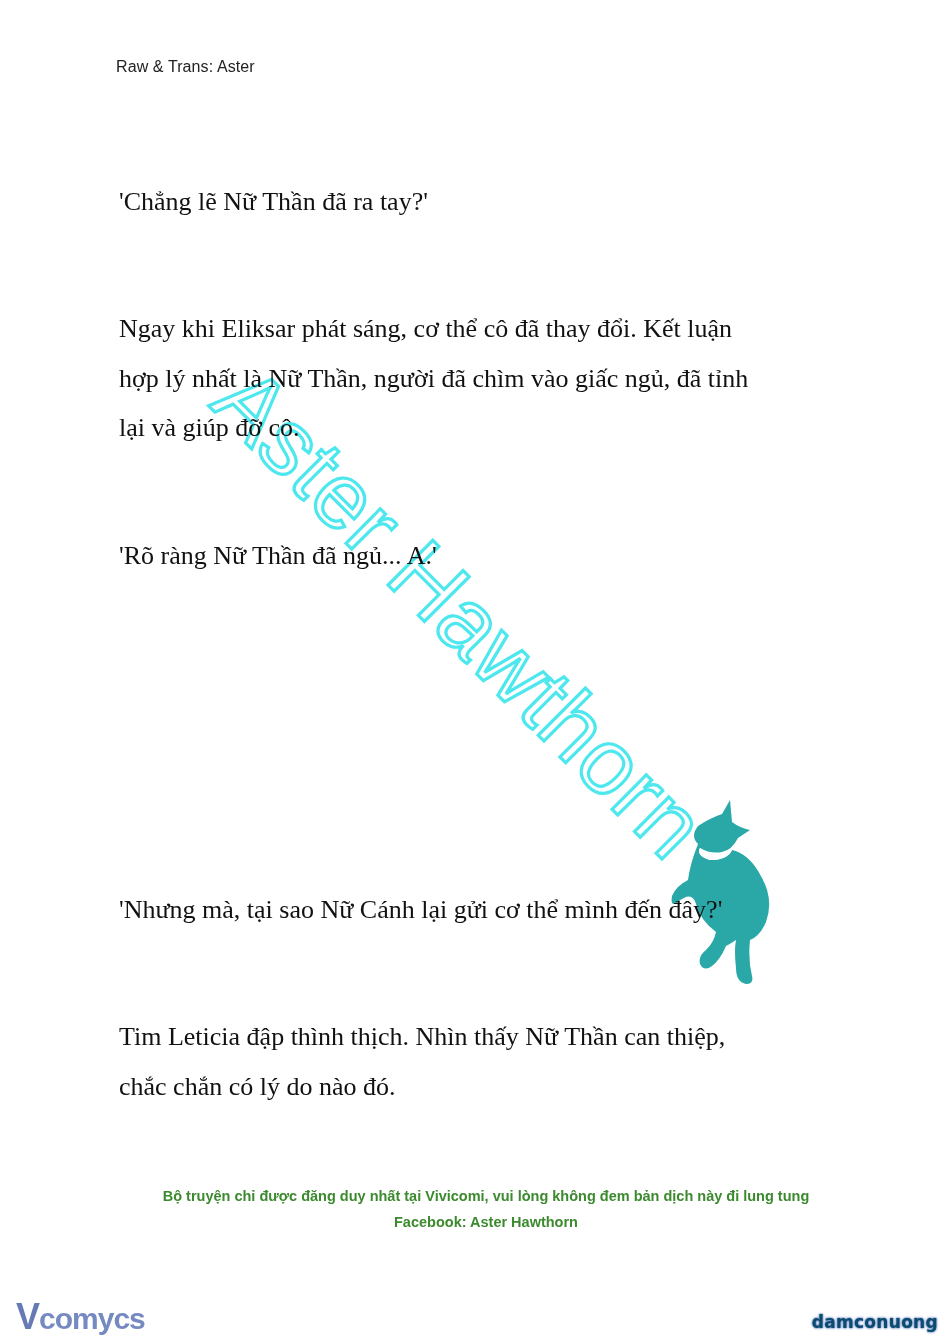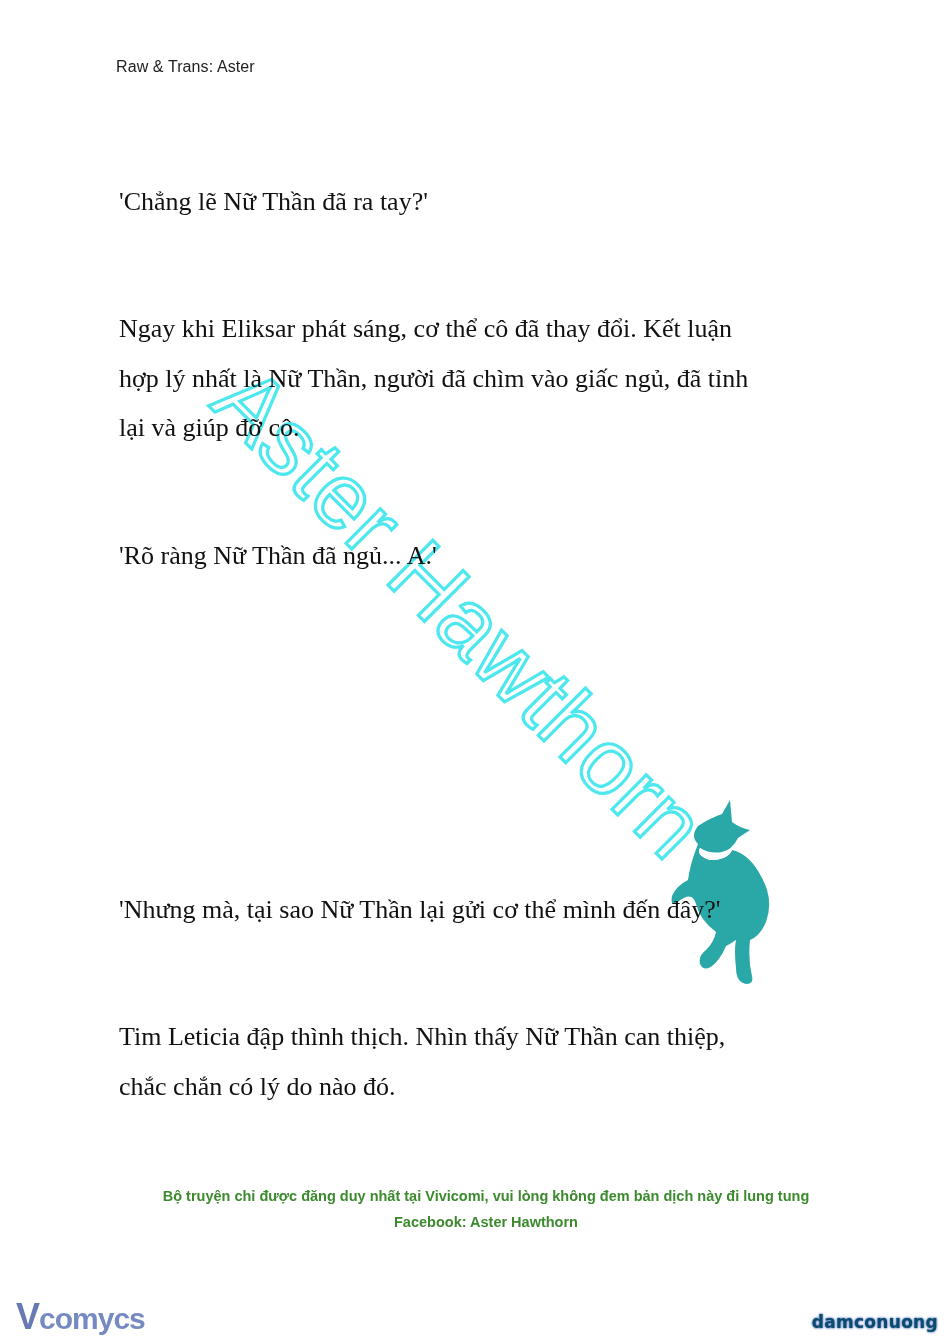--- a/index.html
+++ b/index.html
@@ -128,21 +128,21 @@
 </svg>
 
 <div class="text-layer">
   <div class="credit">Raw &amp; Trans: Aster</div>
 
   <p class="para p1">'Chẳng lẽ Nữ Thần đã ra tay?'</p>
   <p class="para p2">Ngay khi Eliksar phát sáng, cơ thể cô đã thay đổi. Kết luận
 hợp lý nhất là Nữ Thần, người đã chìm vào giấc ngủ, đã tỉnh
 lại và giúp đỡ cô.</p>
   <p class="para p3">'Rõ ràng Nữ Thần đã ngủ... A.'</p>
-  <p class="para p5">'Nhưng mà, tại sao Nữ Thần lại gửi cơ thể mình đến đây?'</p>
+  <p class="para p5">'Nhưng mà, tại sao Nữ Cánh lại gửi cơ thể mình đến đây?'</p>
   <p class="para p6">Tim Leticia đập thình thịch. Nhìn thấy Nữ Thần can thiệp,
 chắc chắn có lý do nào đó.</p>
 
   <div class="notice">
     <div>Bộ truyện chỉ được đăng duy nhất tại Vivicomi, vui lòng không đem bản dịch này đi lung tung</div>
     <div>Facebook: Aster Hawthorn</div>
   </div>
 
   <div class="vcomycs"><span class="big-v">V</span><span>comycs</span></div>
 

